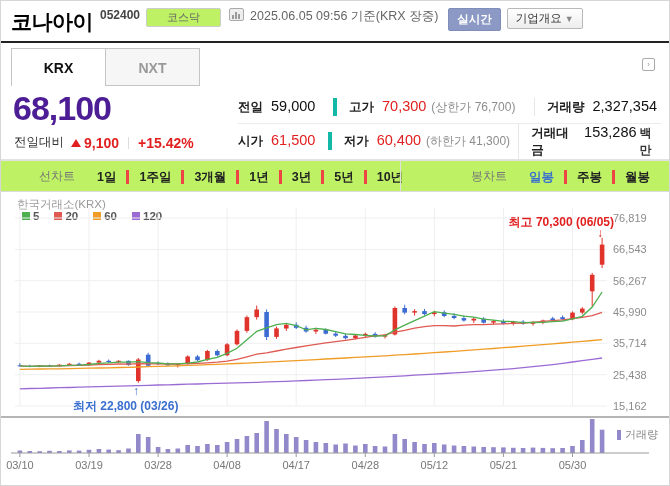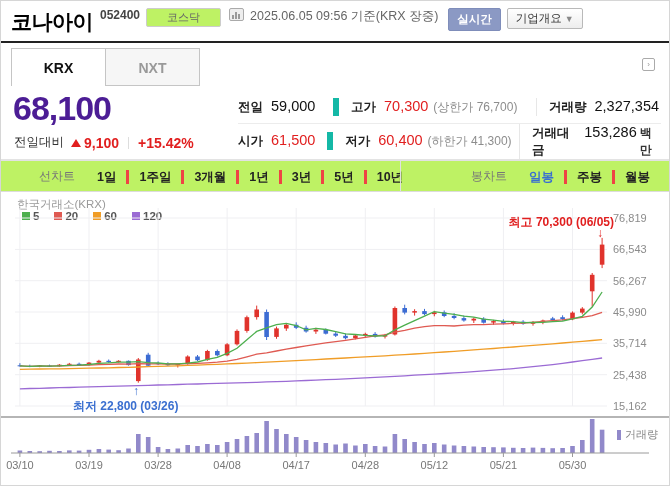--- a/index.html
+++ b/index.html
@@ -40,21 +40,21 @@
   #summary{position:absolute;left:237px;top:90px;width:423px;height:66px;}
   .srow{position:absolute;left:0;width:100%;height:32px;display:flex;align-items:center;}
   #srow1{top:0;} #srow2{top:34px;}
   #srow-div{position:absolute;left:0;top:32px;width:100%;height:1px;background:#ececec;}
   .scell{display:flex;align-items:baseline;}
   .scell .lbl{font-size:12.5px;font-weight:bold;color:#222;margin-right:8px;}
   .scell .val{font-size:14.5px;font-weight:normal;color:#111;}
   .scell .val.red{color:#e11f1f;}
   .scell .sub{font-size:12px;color:#8d8d8d;margin-left:5px;}
   .scell .unit{font-size:12px;color:#333;margin-left:3px;font-weight:bold;}
-  .c1{width:95px;} .c2{width:185px;border-left:6px solid #14b8a6;padding-left:12px;} .c3{border-left:1px solid #e7e7e7;padding-left:12px;}
+  .c1{width:95px;} .c2{width:185px;border-left:4px solid #14b8a6;padding-left:12px;} .c3{border-left:1px solid #e7e7e7;padding-left:12px;}
 
   #top-div{position:absolute;left:0;top:158px;width:100%;height:1px;background:#e3e3e3;}
 
   
   #toolbar{position:absolute;left:0;top:159px;width:100%;height:32px;background:#bef264;border-top:1px solid #e2e2e2;border-bottom:1px solid #dcdcdc;box-sizing:border-box;display:flex;align-items:center;}
   #tb-left{display:flex;align-items:center;margin-left:38px;}
   #tb-right{display:flex;align-items:center;position:absolute;left:470px;}
   #tb-vsep{position:absolute;left:399px;top:0;width:1px;height:30px;background:#e0e0e0;}
   .tb-cap{font-size:12px;color:#777;margin-right:12px;}
   .tb-item{font-size:12.5px;font-weight:bold;color:#222;padding:0 10px;border-left:3px solid #ef4444;cursor:pointer;line-height:13px;}

